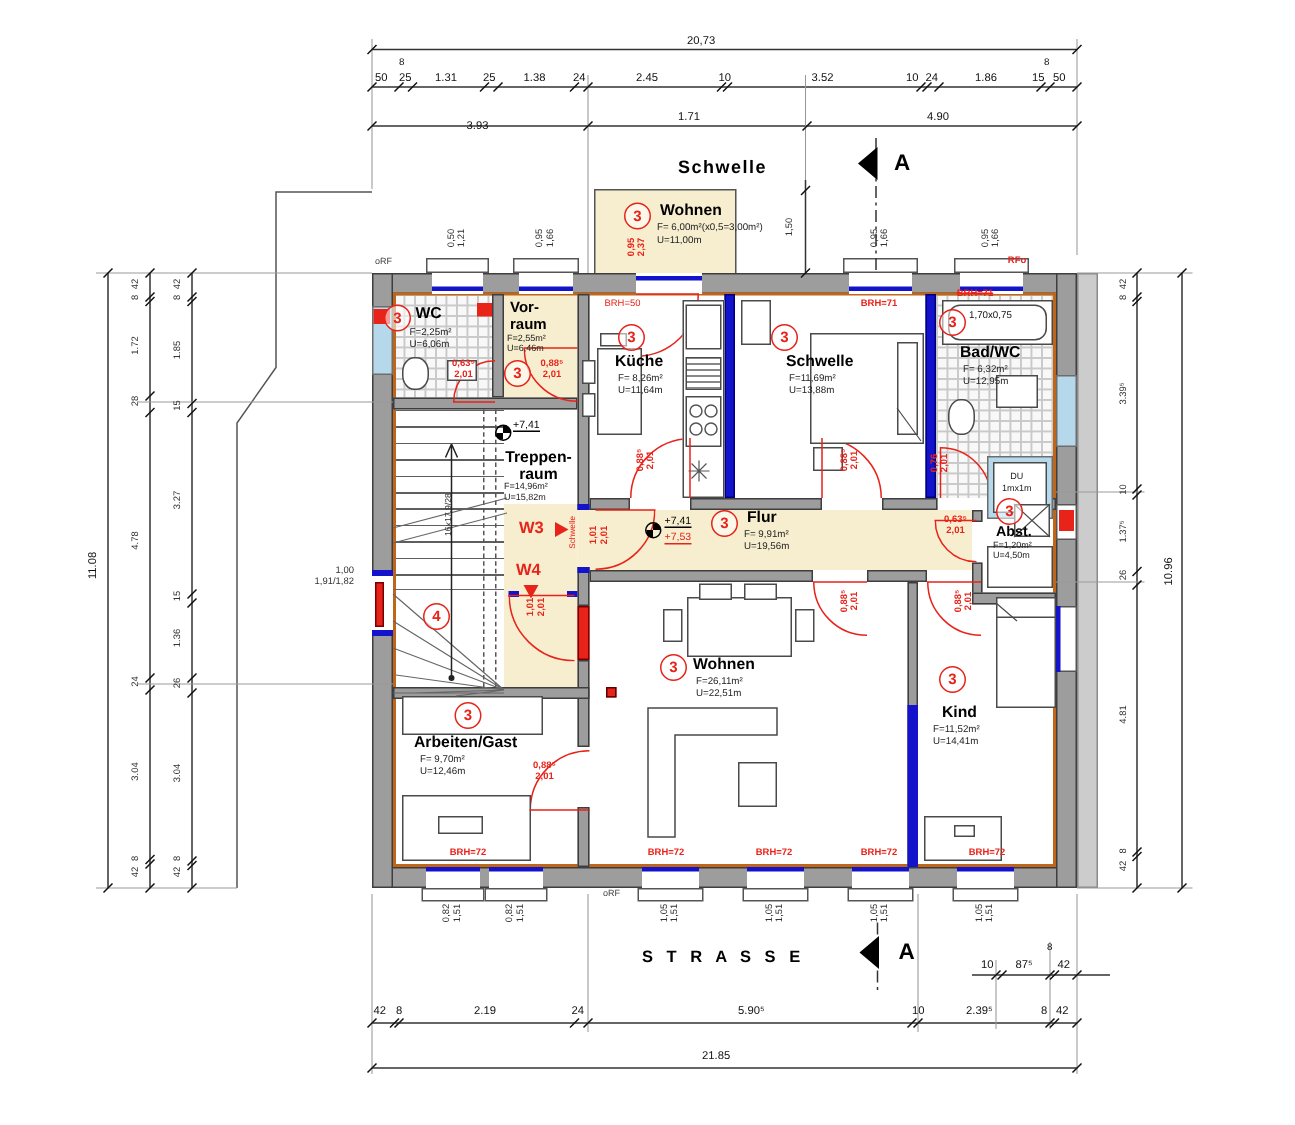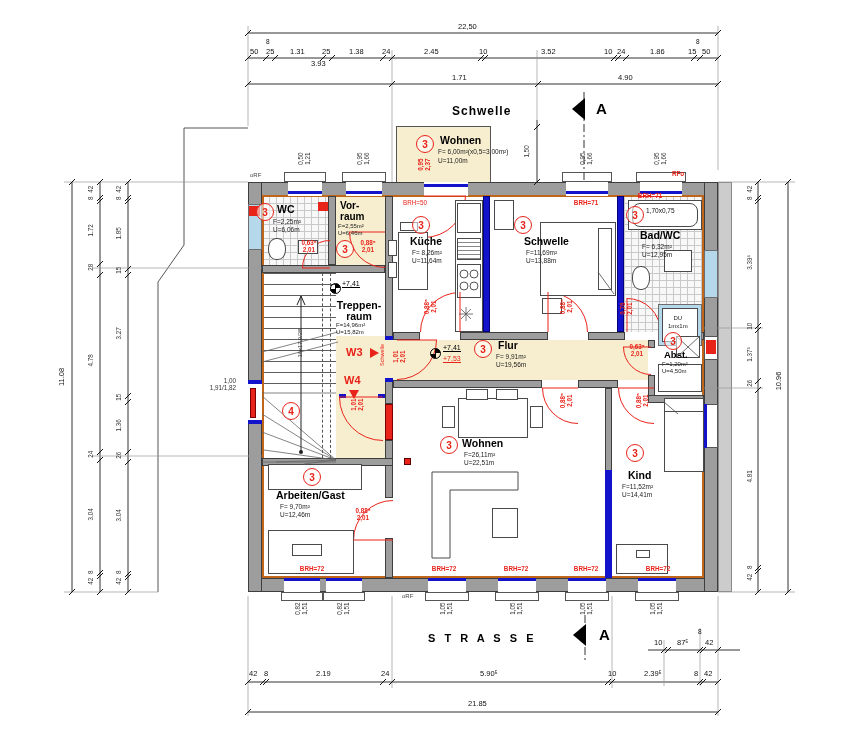--- a/index.html
+++ b/index.html
@@ -372,46 +372,46 @@
 1,51</div>
 <div class="dm2 rot" style="left:644px;top:602px">1,05
 1,51</div>
 <div class="rlab" style="left:292px;top:566px;width:40px">BRH=72</div>
 <div class="rlab" style="left:424px;top:566px;width:40px">BRH=72</div>
 <div class="rlab" style="left:496px;top:566px;width:40px">BRH=72</div>
 <div class="rlab" style="left:566px;top:566px;width:40px">BRH=72</div>
 <div class="rlab" style="left:638px;top:566px;width:40px">BRH=72</div>
 <div class="dm2 rot" style="left:514px;top:148px">1,50</div>
 
-<div class="dm" style="left:458px;top:22px">22,50</div>
+<div class="dm" style="left:458px;top:22px">20,73</div>
 <div class="dm" style="left:250px;top:47px">50</div>
 <div class="dm" style="left:266px;top:47px">25</div>
 <div class="dm" style="left:290px;top:47px">1.31</div>
 <div class="dm" style="left:322px;top:47px">25</div>
 <div class="dm" style="left:349px;top:47px">1.38</div>
 <div class="dm" style="left:382px;top:47px">24</div>
 <div class="dm" style="left:424px;top:47px">2.45</div>
 <div class="dm" style="left:479px;top:47px">10</div>
 <div class="dm" style="left:541px;top:47px">3.52</div>
 <div class="dm" style="left:604px;top:47px">10</div>
 <div class="dm" style="left:617px;top:47px">24</div>
 <div class="dm" style="left:650px;top:47px">1.86</div>
 <div class="dm" style="left:688px;top:47px">15</div>
 <div class="dm" style="left:702px;top:47px">50</div>
 <div class="dm" style="left:266px;top:38px;font-size:6.5px">8</div>
 <div class="dm" style="left:696px;top:38px;font-size:6.5px">8</div>
-<div class="dm" style="left:311px;top:59px">3.93</div>
+<div class="dm" style="left:311px;top:79px">3.93</div>
 <div class="dm" style="left:452px;top:73px">1.71</div>
 <div class="dm" style="left:618px;top:73px">4.90</div>
 
 <div class="dm" style="left:249px;top:669px">42</div>
 <div class="dm" style="left:264px;top:669px">8</div>
 <div class="dm" style="left:316px;top:669px">2.19</div>
 <div class="dm" style="left:381px;top:669px">24</div>
-<div class="dm" style="left:480px;top:669px">5.90⁵</div>
+<div class="dm" style="left:492px;top:669px">5.90⁵</div>
 <div class="dm" style="left:608px;top:669px">10</div>
 <div class="dm" style="left:644px;top:669px">2.39⁵</div>
 <div class="dm" style="left:694px;top:669px">8</div>
 <div class="dm" style="left:704px;top:669px">42</div>
 <div class="dm" style="left:468px;top:699px">21.85</div>
 <div class="dm" style="left:654px;top:638px">10</div>
 <div class="dm" style="left:677px;top:638px">87⁵</div>
 <div class="dm" style="left:698px;top:628px;font-size:6.5px">8</div>
 <div class="dm" style="left:705px;top:638px">42</div>
 

